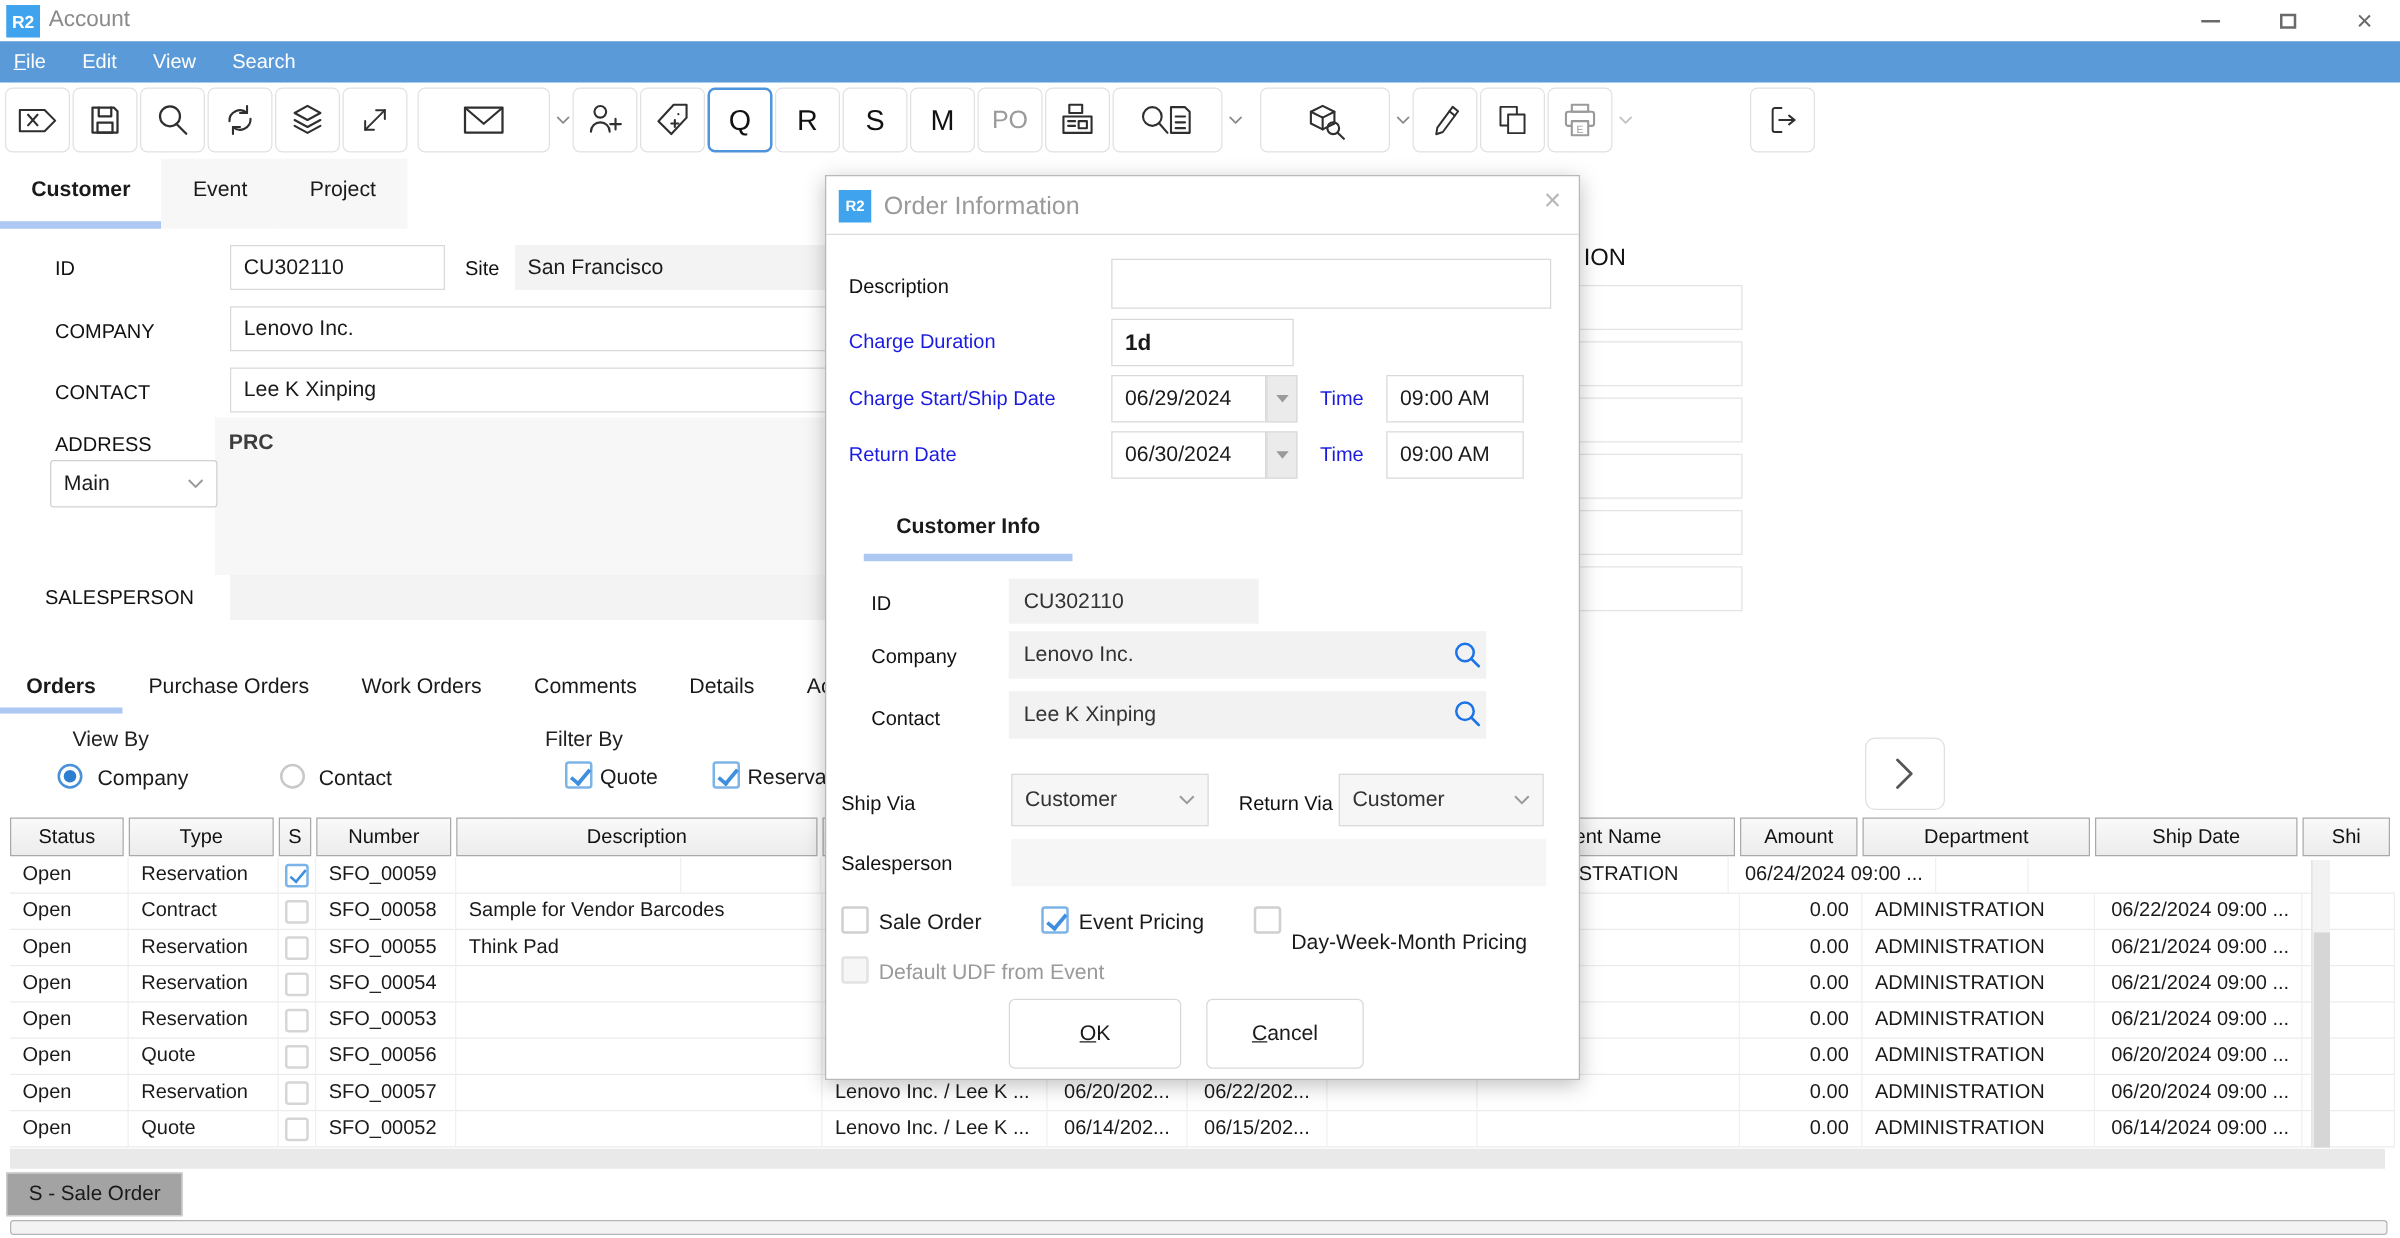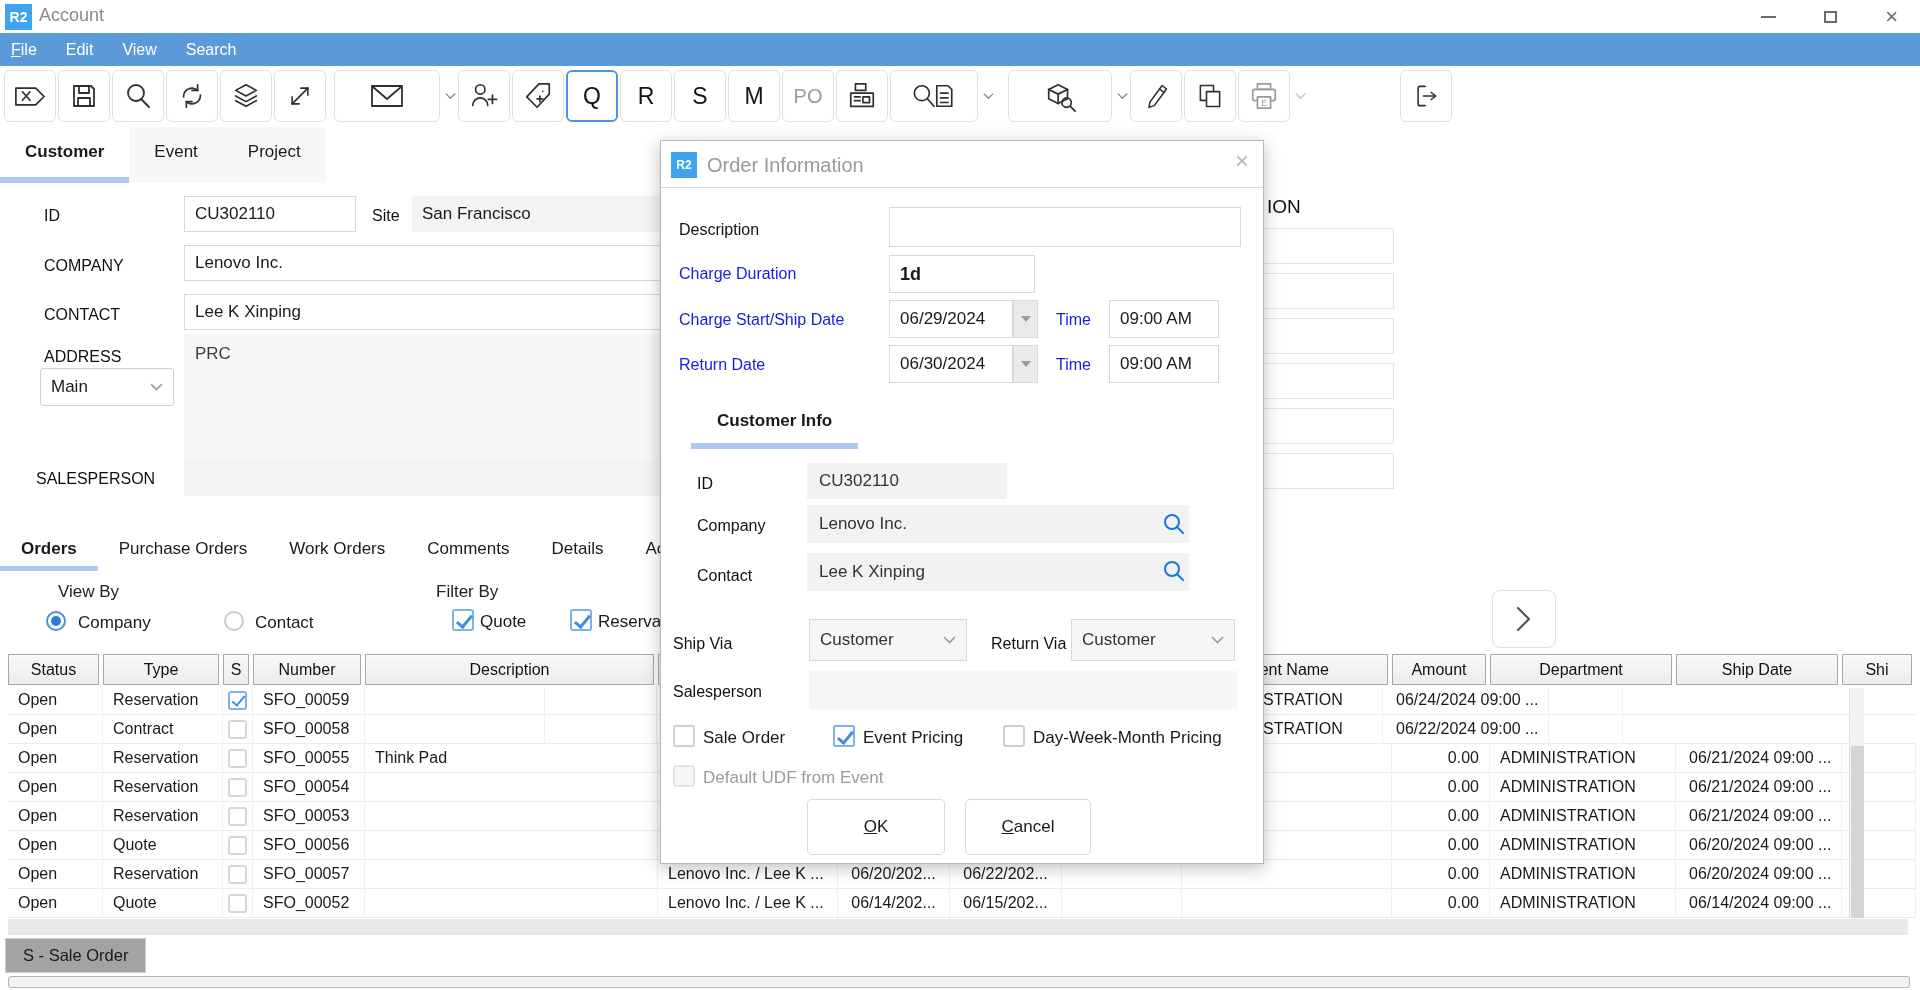--- a/index.html
+++ b/index.html
@@ -43,22 +43,22 @@
   .tab { padding:0 25px; height:100%; display:flex; align-items:center; font-size:17px;
          background:#f7f7f7; border-bottom:6px solid transparent; }
   .tab.sel { background:#fff; font-weight:bold; border-bottom:6px solid #adc9f3; }
 
   
   .f-label { position:absolute; font-size:16px; color:#111; }
   .field { position:absolute; height:36px; display:flex; align-items:center; padding:0 10px;
            font-size:17px; background:#fff; }
   .boxed { border:1px solid #d9d9d9; }
   .ro { background:#f3f3f3; }
-  .addr-area { position:absolute; left:184px; top:334px; width:518px; height:126px; background:#f7f7f7;
-               padding:7px 11px; font-size:17px; color:#3d3d3d; line-height:26px; }
+  .addr-area { position:absolute; left:172px; top:334px; width:518px; height:126px; background:#f7f7f7;
+               padding:7px 11px; font-size:17px; color:#3d3d3d; line-height:26px;font-weight:bold; }
   .mselect { position:absolute; left:40px; top:368px; width:134px; height:38px; border:1px solid #d0d0d0;
              border-radius:3px; background:#fff; display:flex; align-items:center; justify-content:space-between;
              padding:0 10px; font-size:17px; }
 
   
   .right-panel { position:absolute; left:1248px; top:190px; width:160px; z-index:1; }
   .rp-label { position:absolute; left:19px; top:6px; font-size:19px; color:#111; }
   .rp-box { position:absolute; left:2px; width:144px; height:36px; background:#fff; border:1px solid #e3e3e3; }
 
   
@@ -412,20 +412,21 @@
       <div class="g-cell g-ship" style="width: 166px;">06/24/2024 09:00 ...</div>
       <div class="g-cell g-ship2" style="width: 74px;"></div>
     </div>
     <div class="g-row">
       <div class="g-cell g-status" style="width: 95px;">Open</div>
       <div class="g-cell g-type" style="width: 120px;">Contract</div>
       <div class="g-cell g-s" style="width: 30px;">
         <span class="cbs"></span>
       </div>
       <div class="g-cell g-number" style="width: 112px;">SFO_00058</div>
+      <div class="g-cell g-description" style="width: 293px;">Sample for Vendor Barcodes</div>
       <div class="g-cell g-cc" style="width: 180px;"></div>
       <div class="g-cell g-d1" style="width: 112px;"></div>
       <div class="g-cell g-d2" style="width: 112px;"></div>
       <div class="g-cell g-filler" style="width: 120px;"></div>
       <div class="g-cell g-ev" style="width: 210px;"></div>
       <div class="g-cell g-amount" style="width: 98px;">0.00</div>
       <div class="g-cell g-dept" style="width: 186px;">ADMINISTRATION</div>
       <div class="g-cell g-ship" style="width: 166px;">06/22/2024 09:00 ...</div>
       <div class="g-cell g-ship2" style="width: 74px;"></div>
     </div>
@@ -615,20 +616,20 @@
   </div>
 
   <span class="dl" style="left:12px;top:542px;">Salesperson</span>
   <div class="dro" style="left:148px;top:530px;width:428px;height:38px;background:#f6f6f6;"></div>
 
   <span class="cb" style="left:12px;top:584px;"></span>
   <span class="chk-label" style="left:42px;top:587px;">Sale Order</span>
   <span class="cb on" style="left:172px;top:584px;"></span>
   <span class="chk-label" style="left:202px;top:587px;">Event Pricing</span>
   <span class="cb" style="left:342px;top:584px;"></span>
-  <span class="chk-label" style="left:372px;top:587px;">Day-Week-Month Pricing</span>
+  <span class="chk-label" style="left:372px;top:603px;">Day-Week-Month Pricing</span>
 
   <span class="cb disabled" style="left:12px;top:624px;"></span>
   <span class="chk-label lbl-gray" style="left:42px;top:627px;">Default UDF from Event</span>
 
   <div class="dbtn" style="left:146px;top:658px;width:138px;"><u>O</u>K</div>
   <div class="dbtn" style="left:304px;top:658px;width:126px;"><u>C</u>ancel</div>
 </div>
 
 </body></html>

